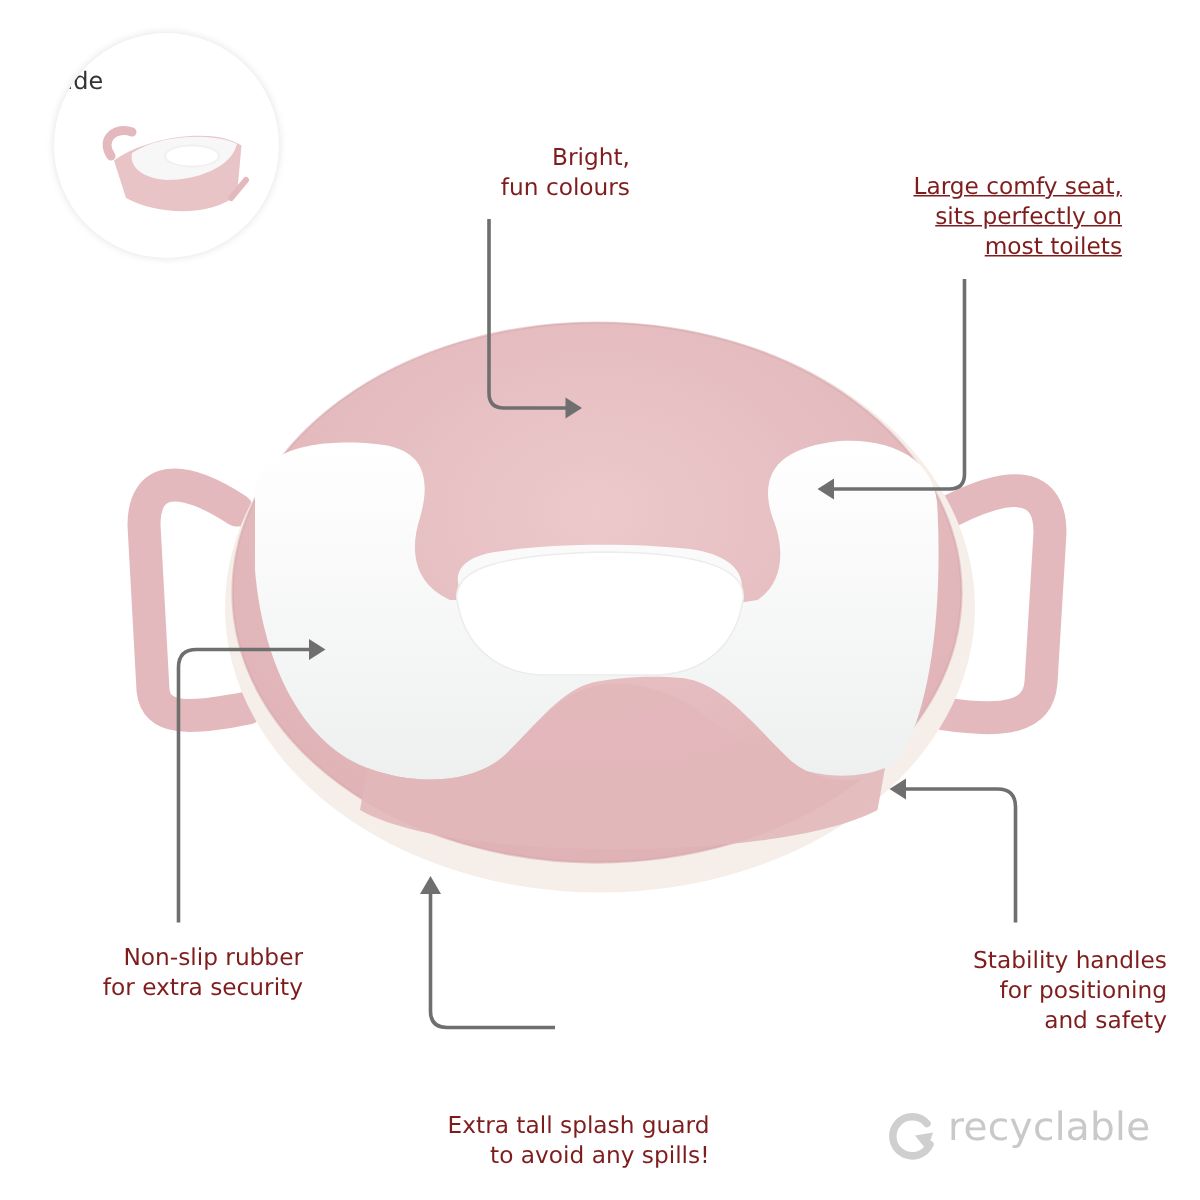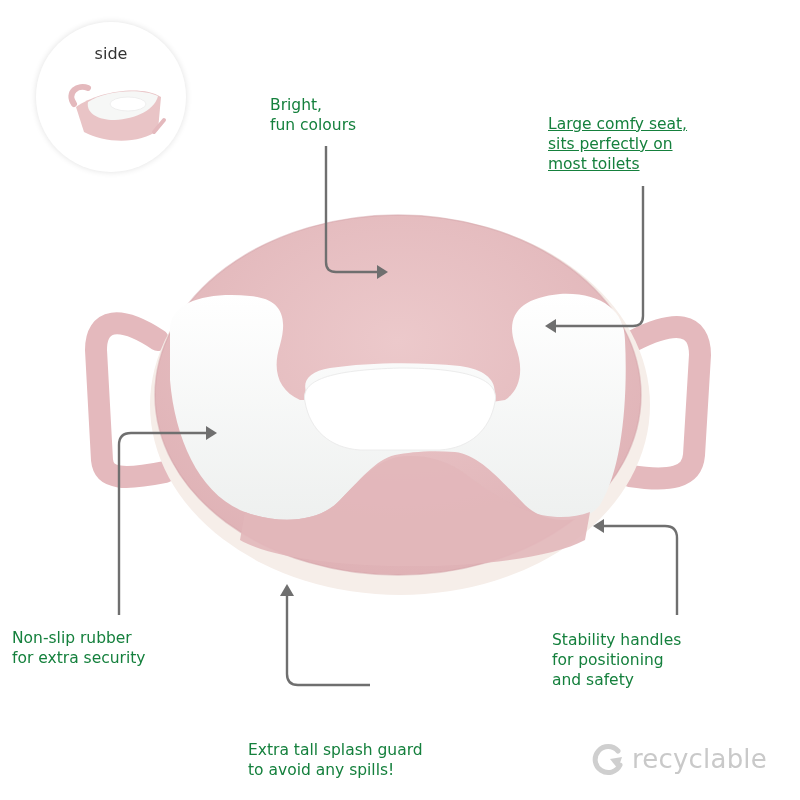--- a/index.html
+++ b/index.html
@@ -1,23 +1,23 @@
 <!DOCTYPE html>
 <html><head>
 <meta charset="utf-8">
 <style>
   html, body { margin: 0; padding: 0; }
   body { width: 800px; height: 800px; background: #ffffff; position: relative; overflow: hidden;
          font-family: "DejaVu Sans", "Liberation Sans", sans-serif; color: #333333; }
   .stage { position: absolute; left: 0; top: 0; width: 800px; height: 800px; }
-  .label { position: absolute; text-align: left; font-size: 15.5px; line-height: 20px; color: #15803d; white-space: pre-line; }
+  .label { position: absolute; text-align: right; font-size: 15.5px; line-height: 20px; color: #7f1d1d; white-space: pre-line; }
   .inset { position: absolute; left: 36px; top: 22px; width: 150px; height: 150px; border-radius: 50%;
            background: #ffffff; box-shadow: 0 0 6px rgba(0,0,0,0.12); overflow: hidden; }
-  .inset-title { position: absolute; left: 0; top: 22px; width: 150px; text-align: center; font-size: 16px; color: #333; }
-  .recycle { position: absolute; left: 588px; top: 737px; height: 44px; display: flex; align-items: center; }
+  .inset-title { position: absolute; left: 0; top: 22px; width: 150px; text-align: left; font-size: 16px; color: #333; }
+  .recycle { position: absolute; left: 588px; top: 737px; height: 44px; display: flex; }
   .recycle-text { font-size: 26px; color: #c9c9c9; letter-spacing: 0.2px; margin-left: 4px; }
 </style>
 </head>
 <body>
 
 <div class="stage">
 
   <svg width="800" height="800" viewBox="0 0 800 800" style="position:absolute;left:0;top:0;">
     <defs>
       <radialGradient id="pinkG" cx="50%" cy="35%" r="70%">
@@ -98,21 +98,21 @@
     </svg>
   </div>
 
   <div class="label" style="left:270px; top:95px; width:150px;">Bright,
 fun colours</div>
   <div class="label" style="left:548px; top:114px; width:200px;text-decoration:underline;">Large comfy seat,
 sits perfectly on
 most toilets</div>
   <div class="label" style="left:12px; top:628px; width:190px;">Non-slip rubber
 for extra security</div>
-  <div class="label" style="left:552px; top:630px; width:200px;">Stability handles
+  <div class="label" style="left:578px; top:630px; width:200px;">Stability handles
 for positioning
 and safety</div>
   <div class="label" style="left:248px; top:704px; width:225px;margin-top:36px;">Extra tall splash guard
 to avoid any spills!</div>
 
   <div class="recycle">
     <svg width="40" height="40" viewBox="0 0 40 40">
       <path d="M30 12 A13 13 0 1 0 32 26" fill="none" stroke="#cfcfcf" stroke-width="5" stroke-linecap="round"></path>
       <polygon points="22,20 34,18 30,30" fill="#cfcfcf"></polygon>
     </svg>

